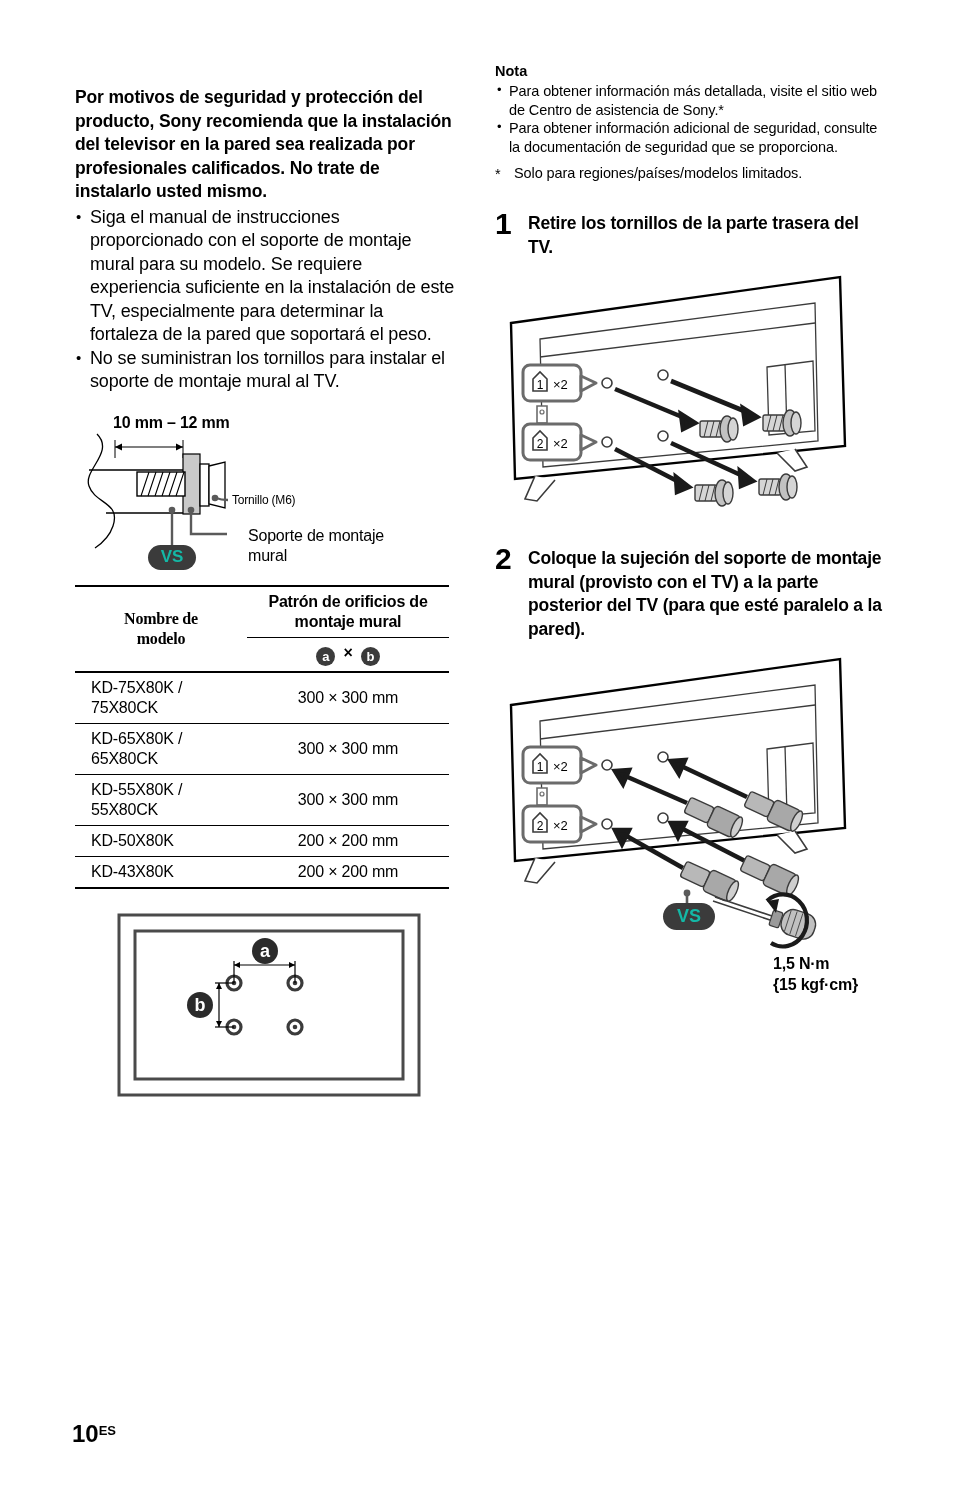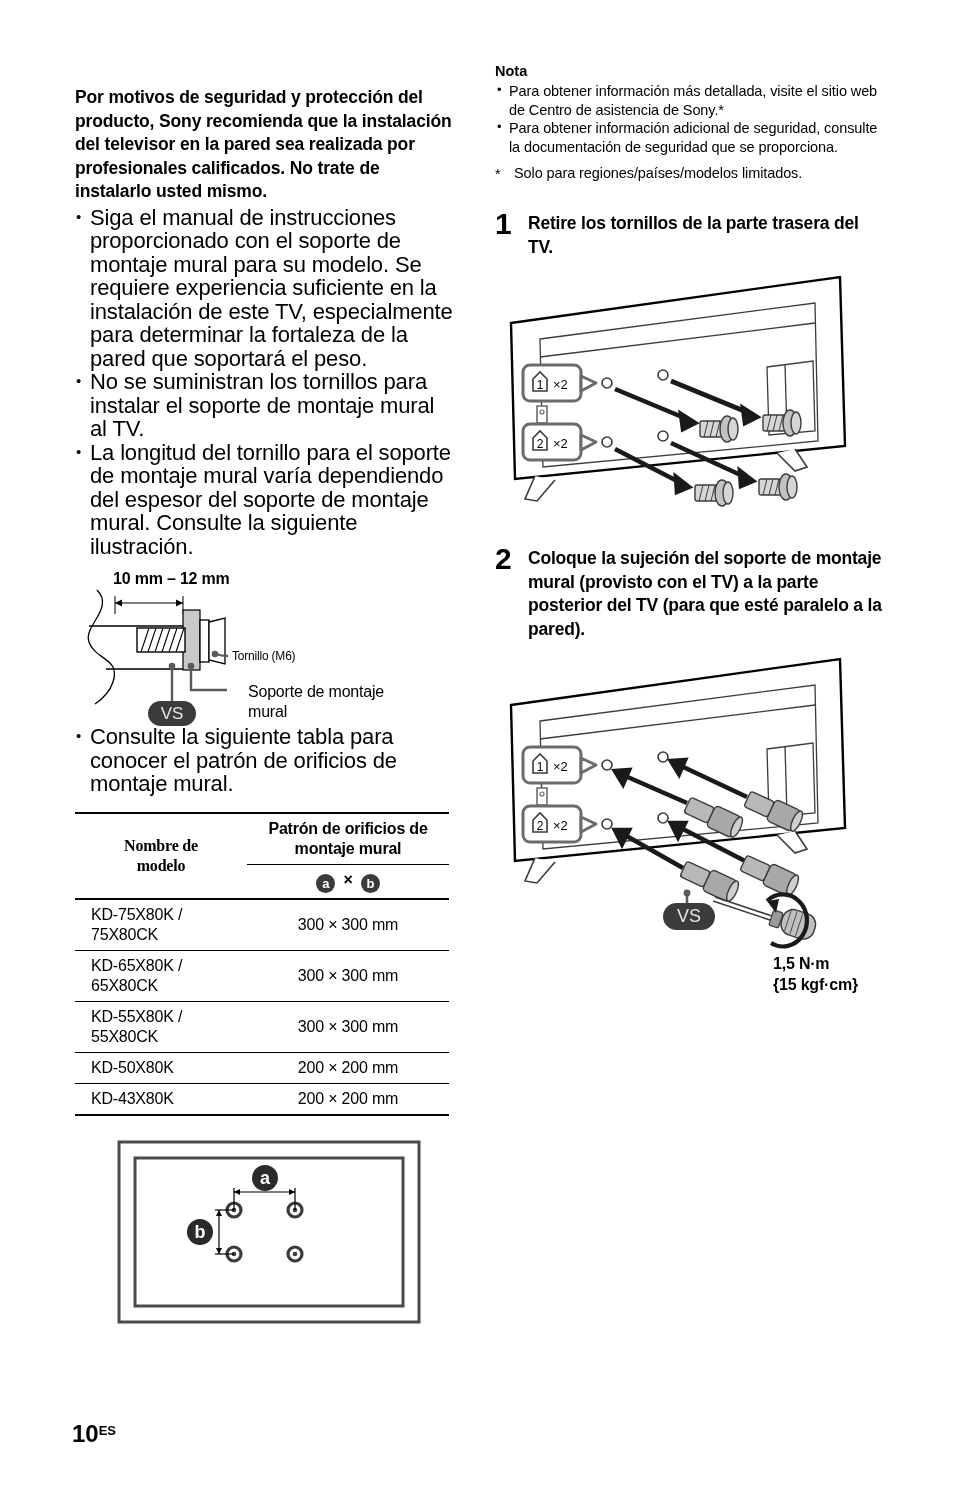--- a/index.html
+++ b/index.html
@@ -21,21 +21,21 @@
     font-weight: bold;
     font-size: 17.5px;
     line-height: 23.5px;
     letter-spacing: -0.15px;
     margin-bottom: 2px;
   }
   .bullets { list-style: none; }
   .bullets li {
     position: relative;
     padding-left: 15px;
-    font-size: 22px;
+    font-size: 18px;
     line-height: 23.5px;
     letter-spacing: -0.15px;
     margin-bottom: 0px;
   }
   .bullets li::before {
     content: "\2022";
     position: absolute;
     left: 1px; top: -1px;
     font-size: 15px;
   }
@@ -81,21 +81,21 @@
   }
   .step-text {
     font-size: 17.5px;
     font-weight: bold;
     line-height: 23.5px;
     letter-spacing: -0.2px;
     padding-top: 3px;
   }
 
   
-  .screw-diagram { position: relative; width: 380px; height: 155px; margin-top: 12px; }
+  .screw-diagram { position: relative; width: 380px; height: 155px; margin-top: 20px; }
   .dim-label {
     position: absolute;
     left: 38px; top: 0px;
     font-size: 16px;
     font-weight: bold;
     letter-spacing: -0.2px;
   }
   .lbl-tornillo {
     position: absolute;
     left: 157px; top: 76px;
@@ -108,22 +108,22 @@
     left: 173px; top: 112px;
     font-size: 16px;
     line-height: 20px;
     letter-spacing: -0.2px;
   }
   .vs-badge {
     display: inline-flex;
     align-items: center;
     justify-content: center;
     background: #3b3b3b;
-    color: #e5e5e5;
-    font-weight: normal;
+    color: #14b8a6;
+    font-weight: bold;
     border-radius: 999px;
   }
   .vs-screwdiag {
     position: absolute;
     left: 73px; top: 131px;
     width: 48px; height: 25px;
     font-size: 17px;
   }
 
   
@@ -188,21 +188,20 @@
 
 <div class="page">
 
   <div class="col-left">
 
     <p class="lead">Por motivos de seguridad y protección del producto, Sony recomienda que la instalación del televisor en la pared sea realizada por profesionales calificados. No trate de instalarlo usted mismo.</p>
 
     <ul class="bullets">
       <li>Siga el manual de instrucciones proporcionado con el soporte de montaje mural para su modelo. Se requiere experiencia suficiente en la instalación de este TV, especialmente para determinar la fortaleza de la pared que soportará el peso.</li>
       <li>No se suministran los tornillos para instalar el soporte de montaje mural al TV.</li>
-      <li>La longitud del tornillo para el soporte de montaje mural varía dependiendo del espesor del soporte de montaje mural. Consulte la siguiente ilustración.</li>
     </ul>
 
     <div class="screw-diagram">
       <div class="dim-label">10 mm – 12 mm</div>
 
       <svg width="380" height="155" viewBox="0 0 380 155">
 
         <path d="M22,20 C40,38 8,56 14,72 C20,90 46,88 38,112 C34,124 26,130 20,134" fill="none" stroke="#000" stroke-width="1.3"></path>
 
         <line x1="14" y1="56" x2="116" y2="56" stroke="#000" stroke-width="1.3"></line>
@@ -242,23 +241,20 @@
       </svg>
 
       <div class="lbl-tornillo">Tornillo (M6)</div>
       <div class="lbl-soporte">
         <span>Soporte de montaje</span><br>
         <span>mural</span>
       </div>
       <div class="vs-badge vs-screwdiag">VS</div>
     </div>
 
-    <ul class="bullets">
-      <li>Consulte la siguiente tabla para conocer el patrón de orificios de montaje mural.</li>
-    </ul>
 
     <table class="spec">
       <thead>
         <tr class="row-top">
           <th rowspan="2" style="width:172px;font-family:Liberation Serif, serif;">
             <span>Nombre de</span><br>
             <span>modelo</span>
           </th>
           <th class="hdr-split">
             <span>Patrón de orificios de</span><br>

